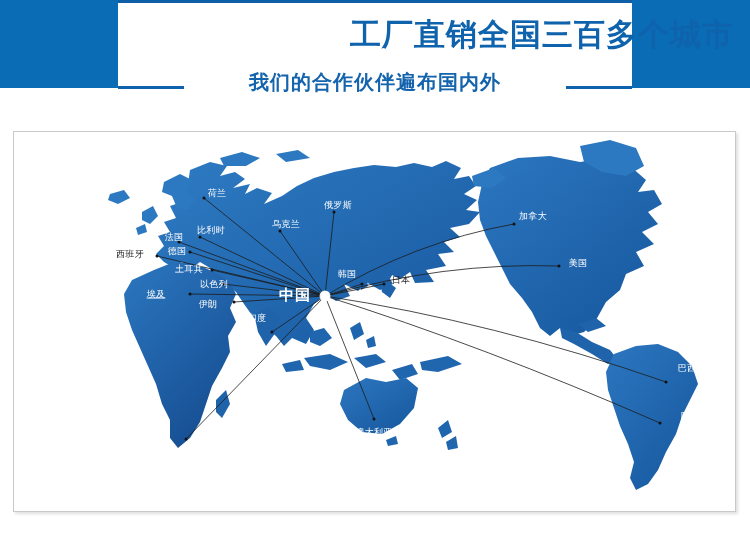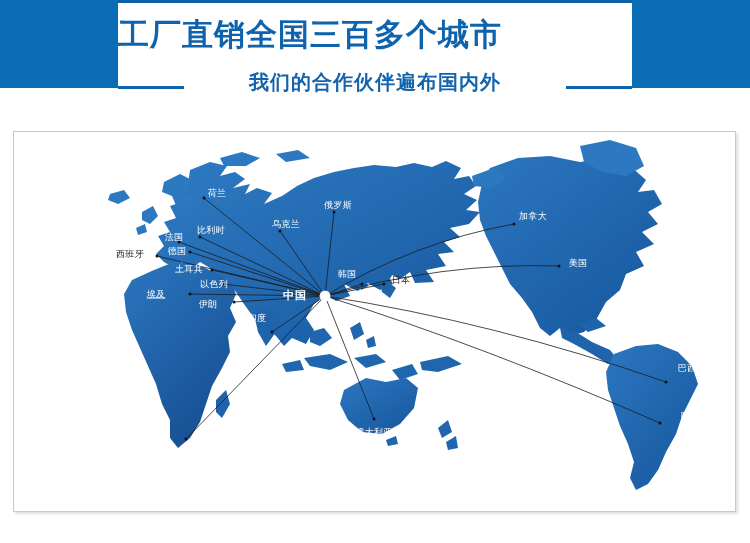--- a/index.html
+++ b/index.html
@@ -17,21 +17,21 @@
     background:#0a6cb4;
   }
   .header-plate{
     position:absolute;left:118px;top:0;width:514px;height:105px;
     background:#ffffff;
     border-top:3px solid #0f5fa8;
     box-sizing:border-box;
   }
   .header-title{
     position:absolute;left:118px;top:14px;width:616px;
-    text-align:left;
+    text-align:right;
     font-size:31px;font-weight:bold;letter-spacing:1px;
     color:#0f63ad;
     line-height:40px;
     white-space:nowrap;
   }
   .header-sub{
     position:absolute;left:118px;top:68px;width:514px;
     text-align:center;
     font-size:20px;font-weight:bold;letter-spacing:1px;
     color:#1363ad;
@@ -62,21 +62,21 @@
     position:absolute;
     font-size:9px;
     line-height:11px;
     white-space:nowrap;
     font-family:"DejaVu Sans","Liberation Sans",sans-serif;
     transform:translate(-50%,-50%);
     letter-spacing:0.3px;
   }
   .label.dark{color:#1a1a1a;}
   .label.light{color:#ffffff;}
-  .label.hub{color:#ffffff;font-weight:bold;font-size:11px;letter-spacing:1px;}
+  .label.hub{color:#ffffff;font-weight:bold;font-size:15px;letter-spacing:1px;}
 
   .dot{
     position:absolute;width:3px;height:3px;border-radius:50%;
     background:#111;transform:translate(-50%,-50%);
   }
   .hub-dot{
     position:absolute;width:9px;height:9px;border-radius:50%;
     background:#ffffff;transform:translate(-50%,-50%);
     box-shadow:0 0 0 1px rgba(255,255,255,0.9);
   }

